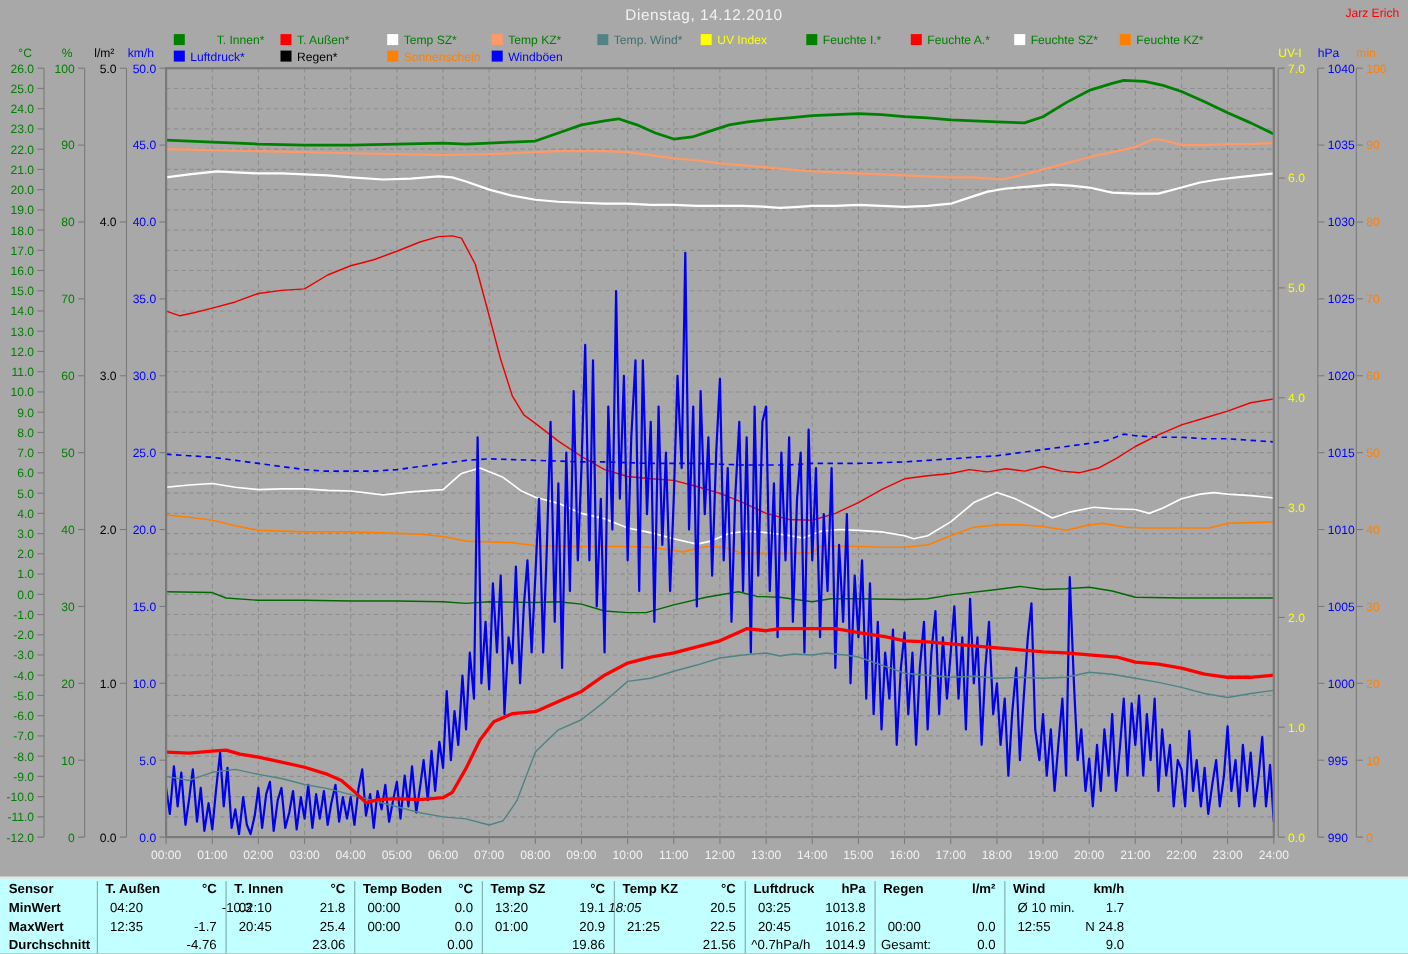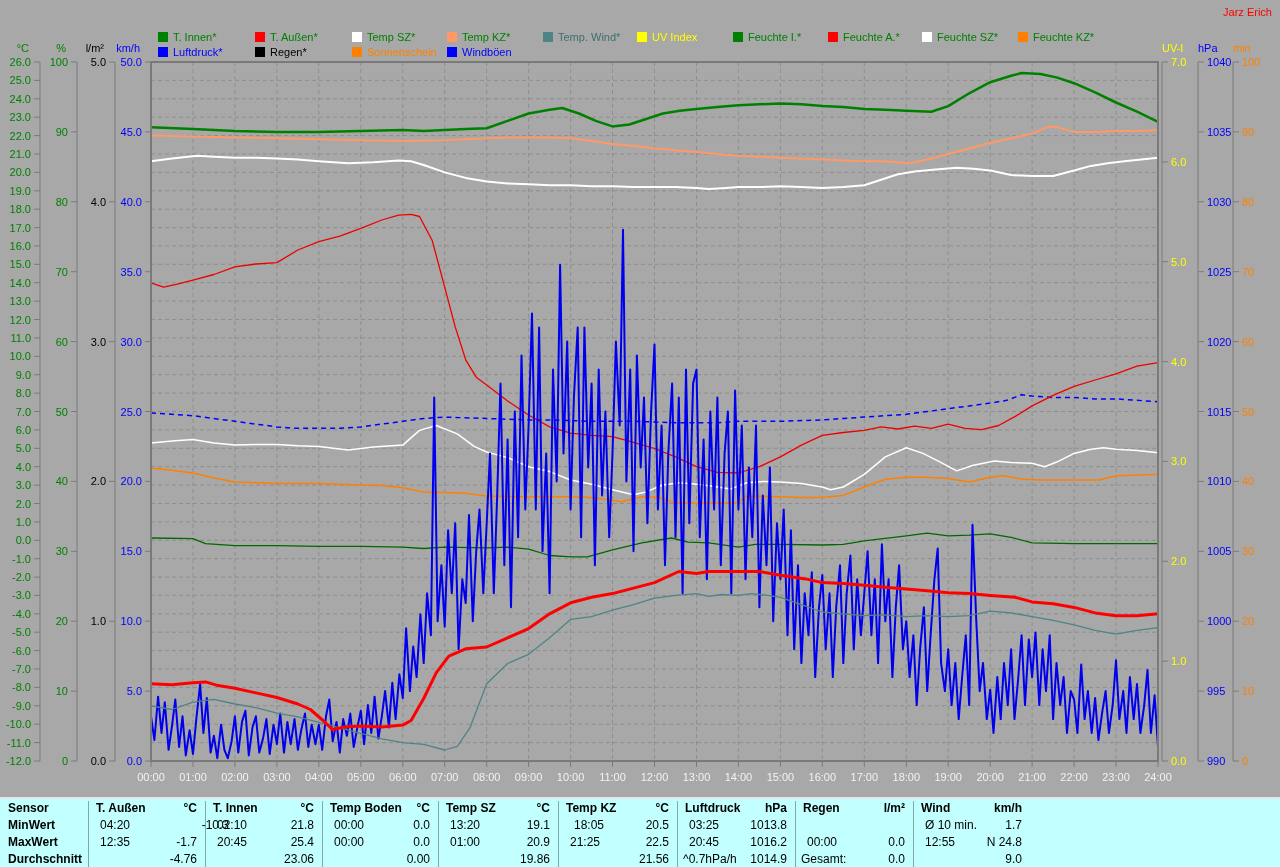--- a/index.html
+++ b/index.html
@@ -349,23 +349,24 @@
       <line x1="1233" y1="271.7" x2="1239" y2="271.7" stroke="#7a7a7a" stroke-width="1"></line>
       <text x="1242" y="275.7" font-size="11" fill="#ff8000" text-anchor="start" font-family="Liberation Sans, sans-serif">70</text>
       <line x1="1233" y1="201.8" x2="1239" y2="201.8" stroke="#7a7a7a" stroke-width="1"></line>
       <text x="1242" y="205.8" font-size="11" fill="#ff8000" text-anchor="start" font-family="Liberation Sans, sans-serif">80</text>
       <line x1="1233" y1="131.9" x2="1239" y2="131.9" stroke="#7a7a7a" stroke-width="1"></line>
       <text x="1242" y="135.9" font-size="11" fill="#ff8000" text-anchor="start" font-family="Liberation Sans, sans-serif">90</text>
       <line x1="1233" y1="62.0" x2="1239" y2="62.0" stroke="#7a7a7a" stroke-width="1"></line>
       <text x="1242" y="66" font-size="11" fill="#ff8000" text-anchor="start" font-family="Liberation Sans, sans-serif">100</text>
       <text x="1233" y="52" font-size="11" fill="#ff8000" text-anchor="start" font-family="Liberation Sans, sans-serif">min</text>
     </svg>
+  <div class="title">Dienstag, 14.12.2010</div>
   <div class="credit">Jarz Erich</div>
   <div id="legend">
-      <div class="legend-item" style="left: 158px; top: 31px;"><span class="legend-box" style="background: rgb(0, 128, 0);"></span><span style="color: rgb(0, 128, 0);">T. Innen*</span></div>
+      <div class="legend-item" style="left: 158px; top: 31px;"><span class="legend-box" style="background: rgb(0, 128, 0);"></span><span style="color: rgb(0, 128, 0); margin-left: 24px;">T. Innen*</span></div>
       <div class="legend-item" style="left: 255px; top: 31px;"><span class="legend-box" style="background: rgb(255, 0, 0);"></span><span style="color: rgb(0, 128, 0);">T. Außen*</span></div>
       <div class="legend-item" style="left: 352px; top: 31px;"><span class="legend-box" style="background: rgb(255, 255, 255);"></span><span style="color: rgb(0, 128, 0);">Temp SZ*</span></div>
       <div class="legend-item" style="left: 447px; top: 31px;"><span class="legend-box" style="background: rgb(255, 153, 102);"></span><span style="color: rgb(0, 128, 0);">Temp KZ*</span></div>
       <div class="legend-item" style="left: 543px; top: 31px;"><span class="legend-box" style="background: rgb(79, 132, 132);"></span><span style="color: rgb(63, 111, 111);">Temp. Wind*</span></div>
       <div class="legend-item" style="left: 637px; top: 31px;"><span class="legend-box" style="background: rgb(255, 255, 0);"></span><span style="color: rgb(255, 255, 0); margin-top: 44px;">UV Index</span></div>
       <div class="legend-item" style="left: 733px; top: 31px;"><span class="legend-box" style="background: rgb(0, 128, 0);"></span><span style="color: rgb(0, 128, 0); text-align: right;">Feuchte I.*</span></div>
       <div class="legend-item" style="left: 828px; top: 31px;"><span class="legend-box" style="background: rgb(255, 0, 0);"></span><span style="color: rgb(0, 128, 0);">Feuchte A.*</span></div>
       <div class="legend-item" style="left: 922px; top: 31px;"><span class="legend-box" style="background: rgb(255, 255, 255);"></span><span style="color: rgb(0, 128, 0);">Feuchte SZ*</span></div>
       <div class="legend-item" style="left: 1018px; top: 31px;"><span class="legend-box" style="background: rgb(255, 128, 0);"></span><span style="color: rgb(0, 128, 0);">Feuchte KZ*</span></div>
       <div class="legend-item" style="left: 158px; top: 46px;"><span class="legend-box" style="background: rgb(0, 0, 255);"></span><span style="color: rgb(0, 0, 255);">Luftdruck*</span></div>
@@ -409,21 +410,21 @@
       <div class="cell right" style="top: 53px; left: 362px; width: 68px;">0.00</div>
       <div class="cell bold" style="top: 2px; left: 446px;">Temp SZ</div>
       <div class="cell bold right" style="top: 2px; left: 438px; width: 112px;">°C</div>
       <div class="cell" style="top: 19px; left: 450px;">13:20</div>
       <div class="cell right" style="top: 19px; left: 478px; width: 72px;">19.1</div>
       <div class="cell" style="top: 36px; left: 450px;">01:00</div>
       <div class="cell right" style="top: 36px; left: 478px; width: 72px;">20.9</div>
       <div class="cell right" style="top: 53px; left: 478px; width: 72px;">19.86</div>
       <div class="cell bold" style="top: 2px; left: 566px;">Temp KZ</div>
       <div class="cell bold right" style="top: 2px; left: 558px; width: 111px;">°C</div>
-      <div class="cell" style="top: 19px; left: 574px;">18:05</div>
+      <div class="cell" style="top: 19px; left: 553px; font-style: italic;">18:05</div>
       <div class="cell right" style="top: 19px; left: 598px; width: 71px;">20.5</div>
       <div class="cell" style="top: 36px; left: 570px;">21:25</div>
       <div class="cell right" style="top: 36px; left: 598px; width: 71px;">22.5</div>
       <div class="cell right" style="top: 53px; left: 598px; width: 71px;">21.56</div>
       <div class="cell bold" style="top: 2px; left: 685px;">Luftdruck</div>
       <div class="cell bold right" style="top: 2px; left: 677px; width: 110px;">hPa</div>
       <div class="cell" style="top: 19px; left: 689px;">03:25</div>
       <div class="cell right" style="top: 19px; left: 717px; width: 70px;">1013.8</div>
       <div class="cell" style="top: 36px; left: 689px;">20:45</div>
       <div class="cell right" style="top: 36px; left: 717px; width: 70px;">1016.2</div>

